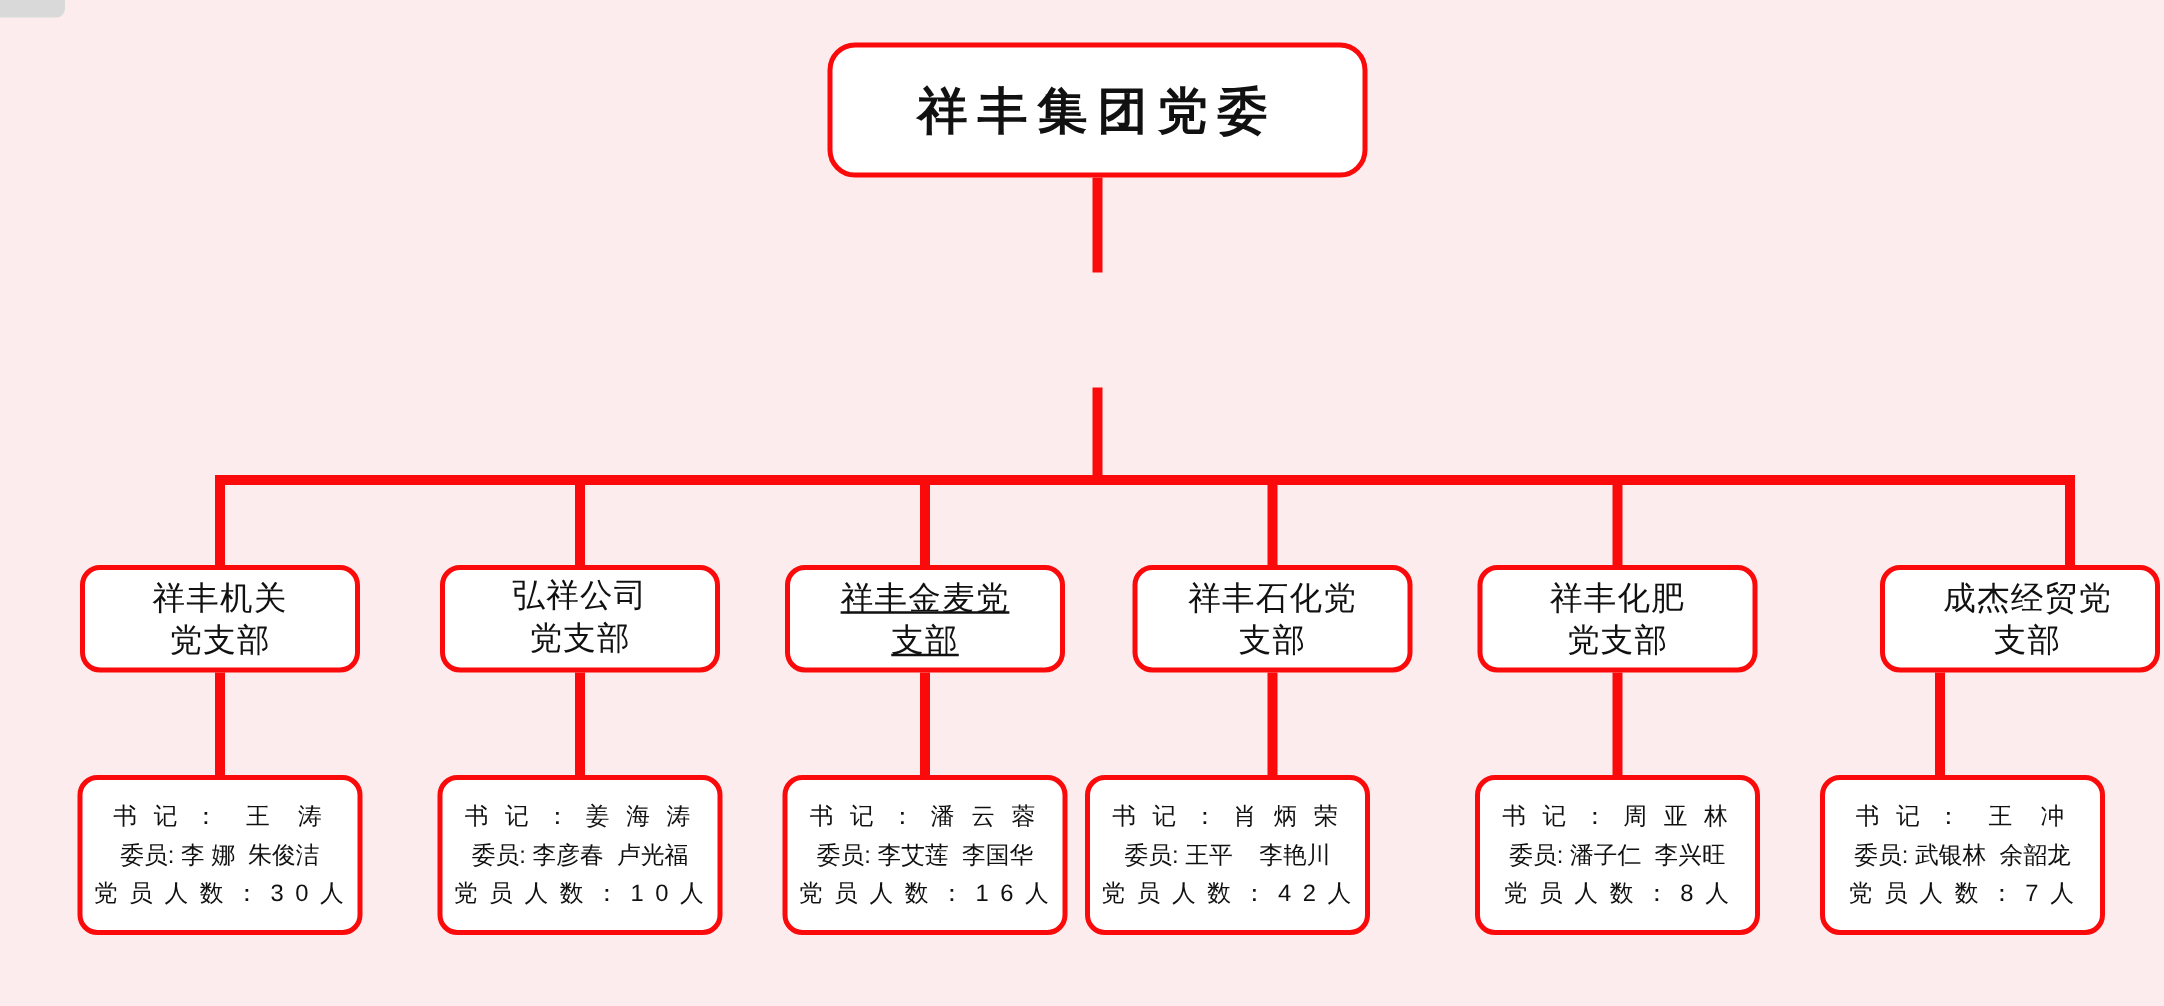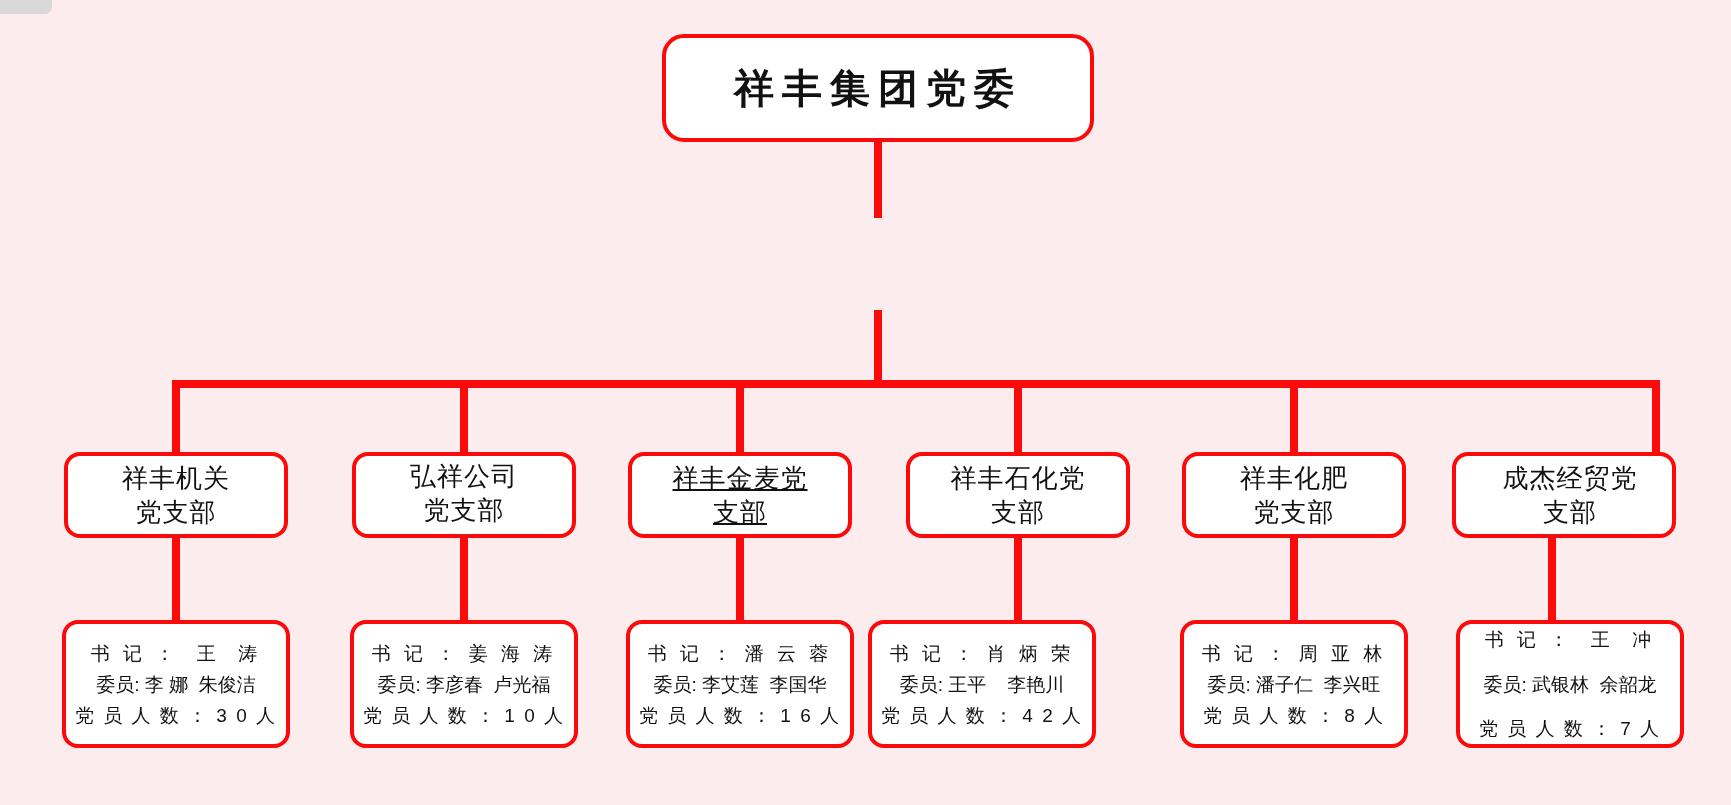--- a/index.html
+++ b/index.html
@@ -111,21 +111,21 @@
 支部</div>
   </div>
   <div class="box branch" style="left:906px;">
     <div class="bname">祥丰石化党
 支部</div>
   </div>
   <div class="box branch" style="left:1182px;">
     <div class="bname">祥丰化肥
 党支部</div>
   </div>
-  <div class="box branch" style="left:1452px;padding-left:12px;">
+  <div class="box branch" style="left:1504px;padding-left:12px;">
     <div class="bname">成杰经贸党
 支部</div>
   </div>
 
   <div class="box detail" style="left:62px;">
     <div class="d1">书 记 ：  王  涛</div>
     <div class="d2">委员: 李 娜  朱俊洁</div>
     <div class="d3">党 员 人 数 ： 3 0 人</div>
   </div>
   <div class="box detail" style="left:350px;">
@@ -141,19 +141,19 @@
   <div class="box detail" style="left:868px;">
     <div class="d1">书 记 ： 肖 炳 荣</div>
     <div class="d2">委员: 王平    李艳川</div>
     <div class="d3">党 员 人 数 ： 4 2 人</div>
   </div>
   <div class="box detail" style="left:1180px;align-items:center;">
     <div class="d1">书 记 ： 周 亚 林</div>
     <div class="d2">委员: 潘子仁  李兴旺</div>
     <div class="d3">党 员 人 数 ： 8 人</div>
   </div>
-  <div class="box detail" style="left:1456px;justify-content:space-between;">
+  <div class="box detail" style="left:1456px;">
     <div class="d1">书 记 ：  王  冲</div>
     <div class="d2">委员: 武银林  余韶龙</div>
     <div class="d3">党 员 人 数 ： 7 人</div>
   </div>
 
 </div>
 
 </body></html>

